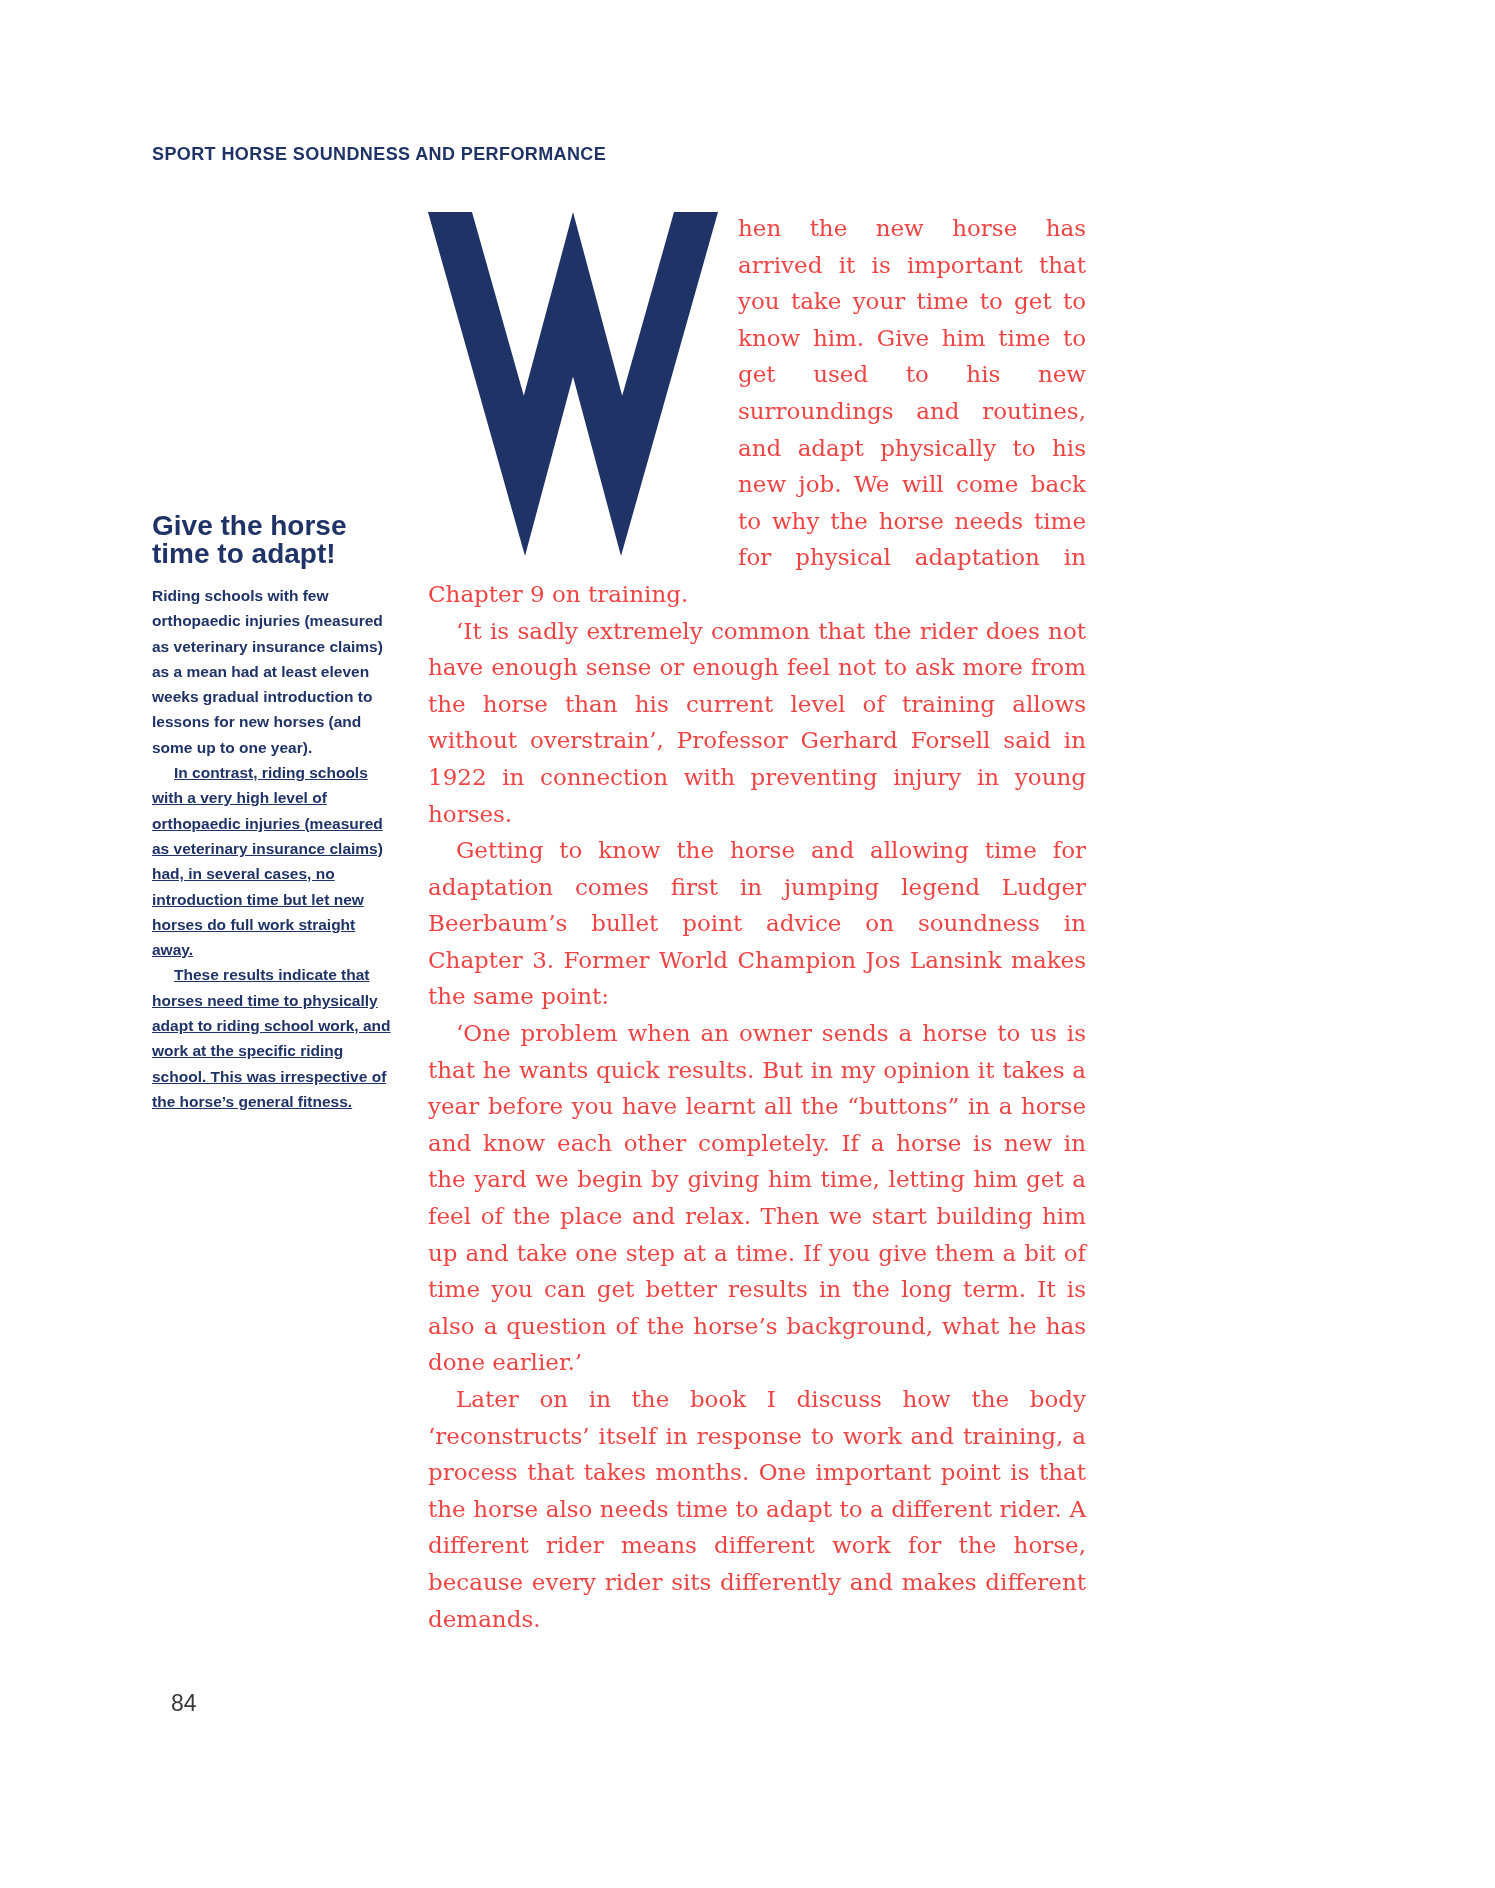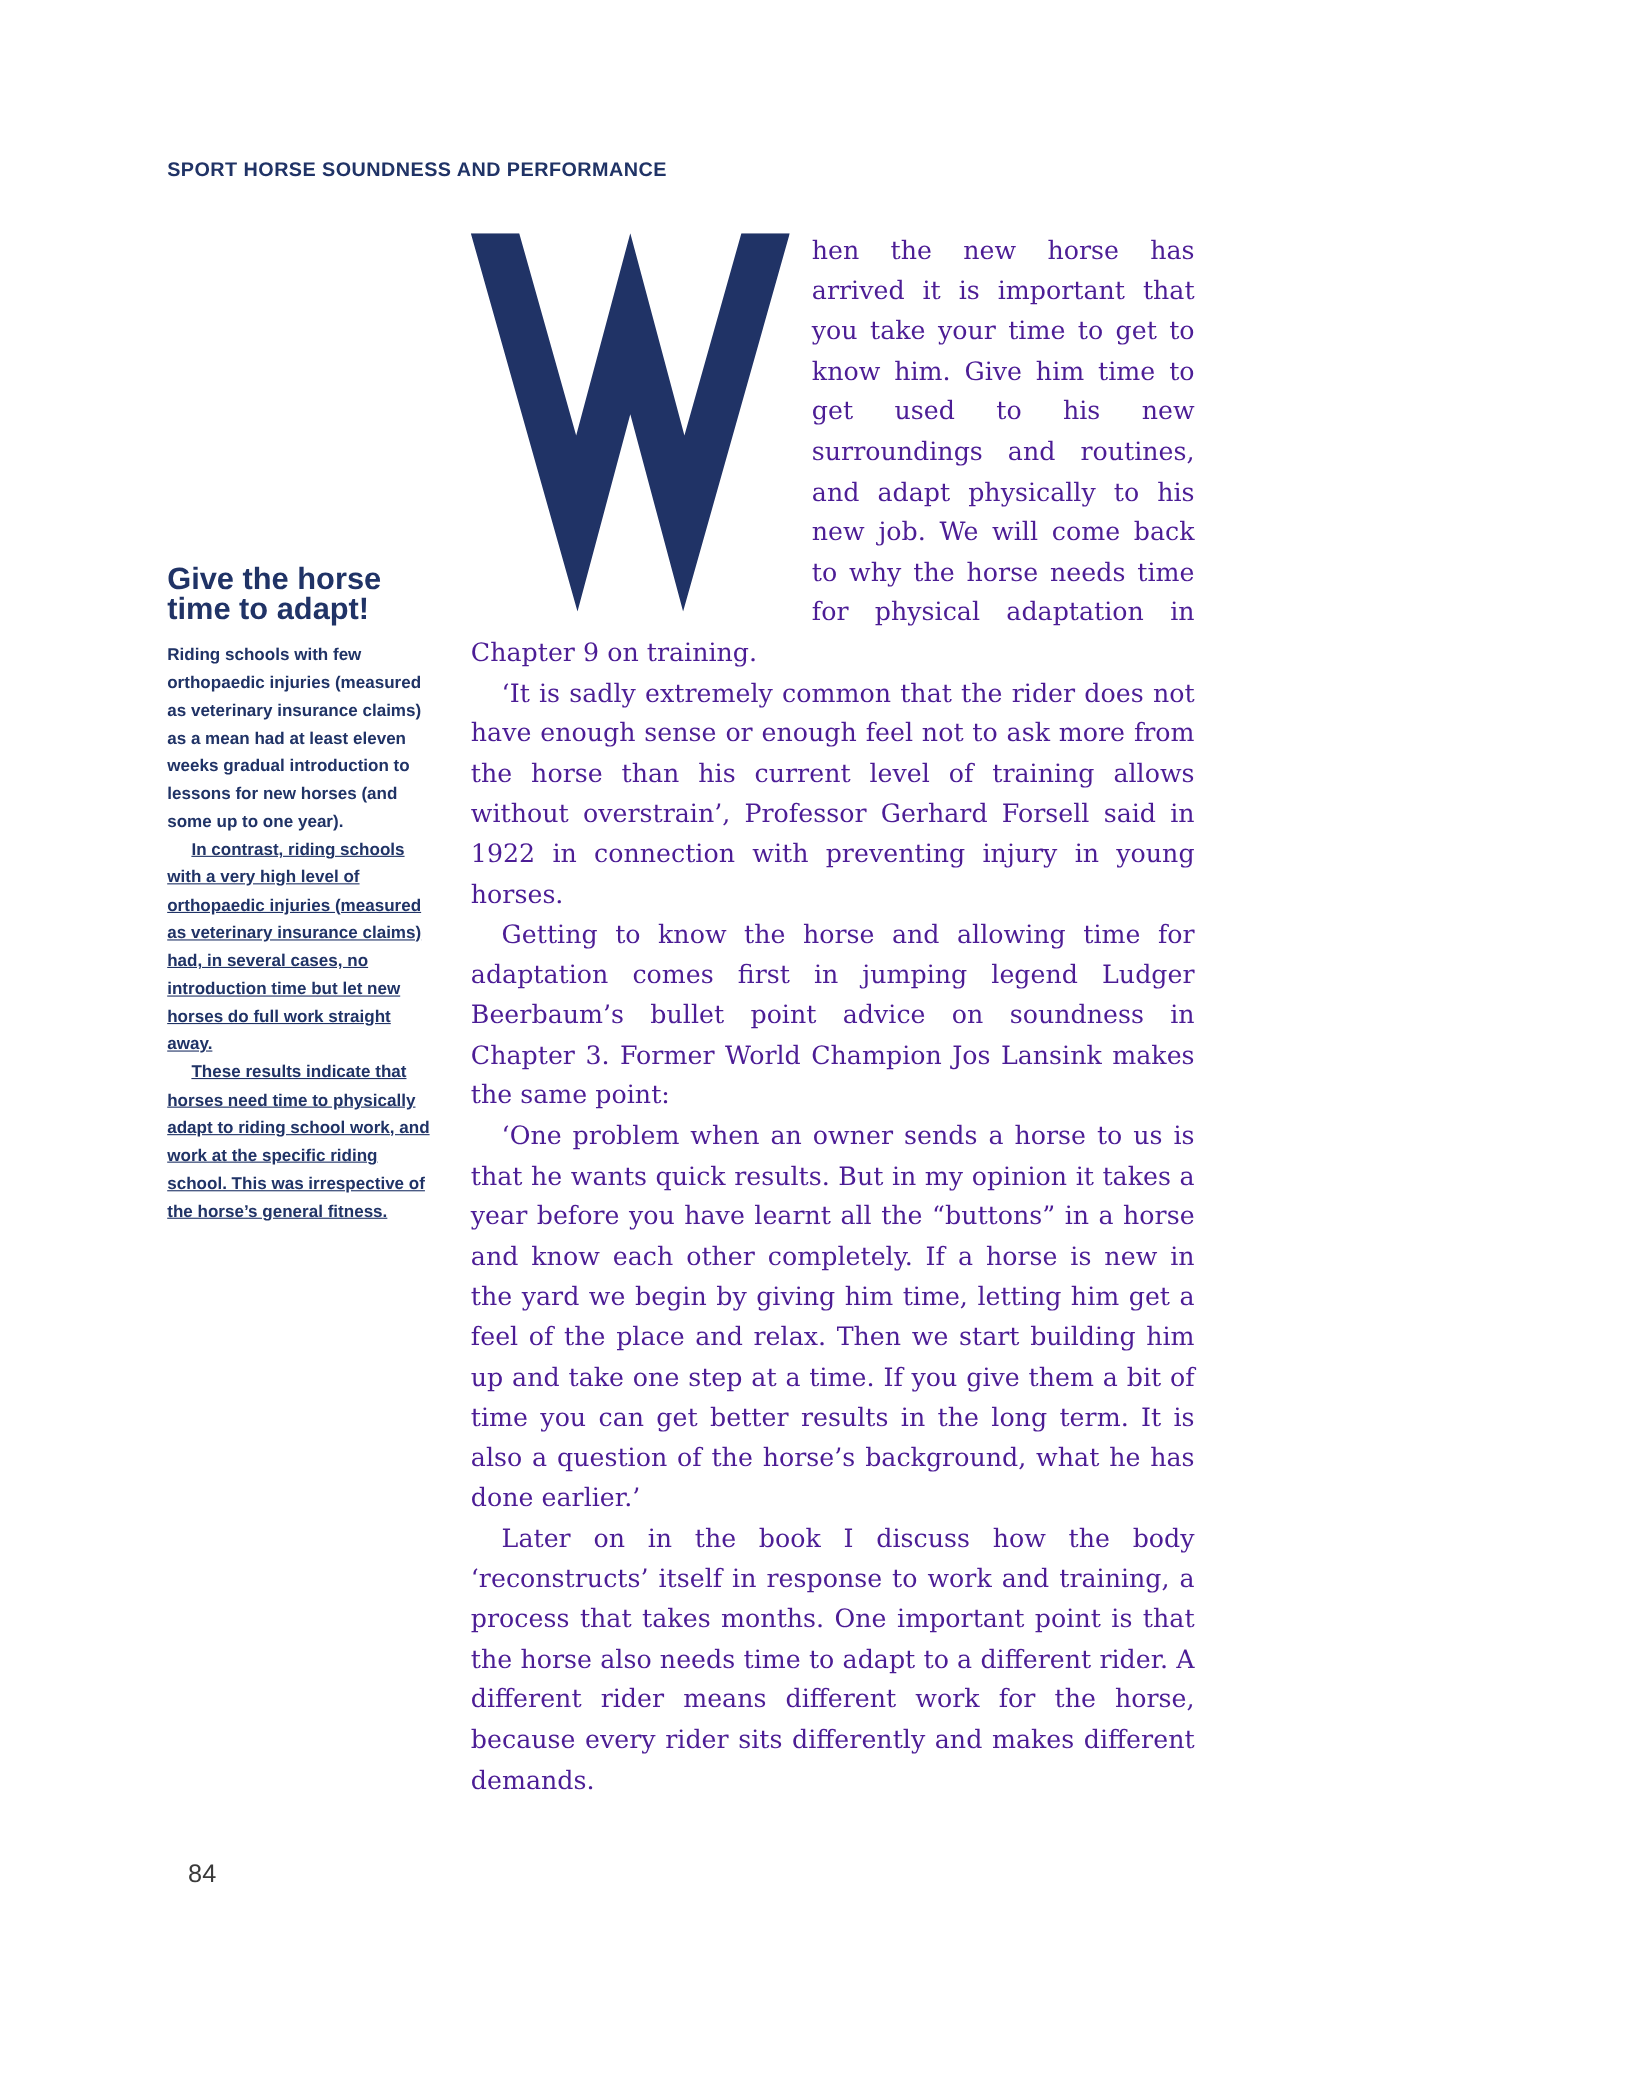--- a/index.html
+++ b/index.html
@@ -38,21 +38,21 @@
     margin:0; text-align:left;
     color:#203366;
   }
   .sidebar p + p { text-indent:22px;text-decoration:underline; }
 
   
   .main-col {
     position:absolute; left:428px; top:210px; width:658px;
     font-family:"DejaVu Serif", serif;
     font-size:23px; line-height:36.6px;
-    color:#4c1d95;
+    color:#ef4444;
     text-align:justify;
   }
   .main-col p { margin:0; }
   .main-col p + p { text-indent:28px; }
 
   
   .dropcap {
     float:left;
     width:300px; height:352px;
     margin:2px 10px 0 0;

